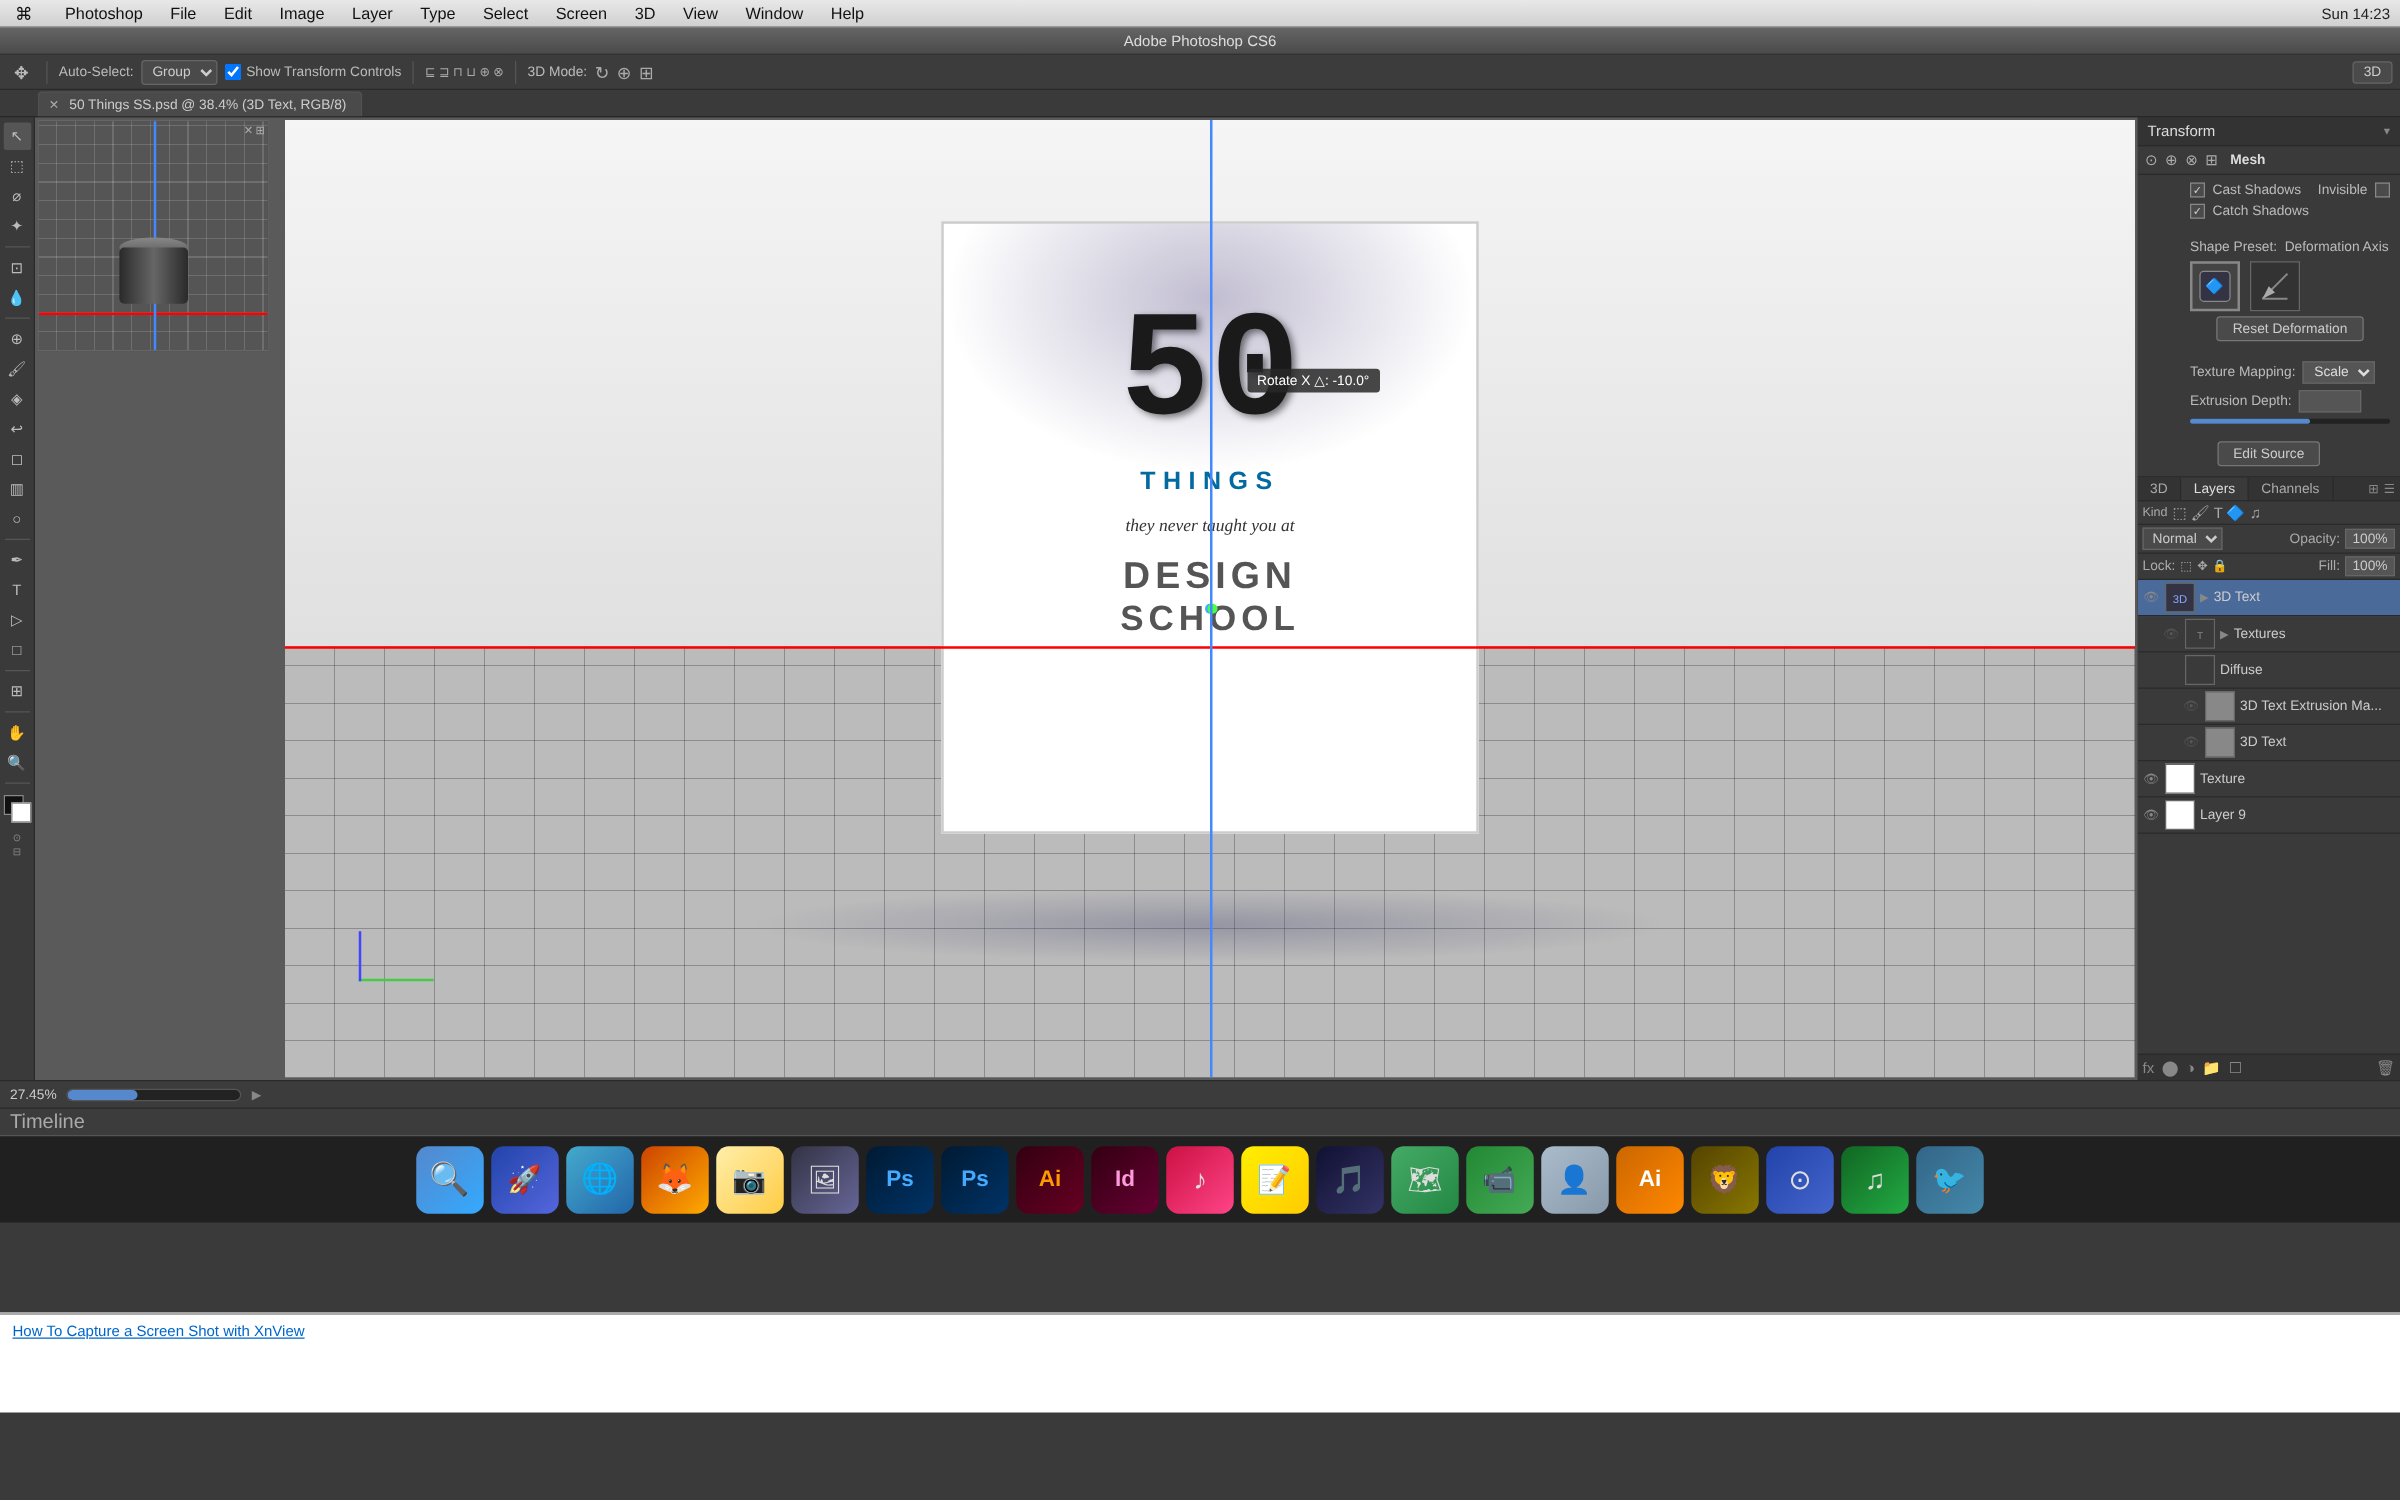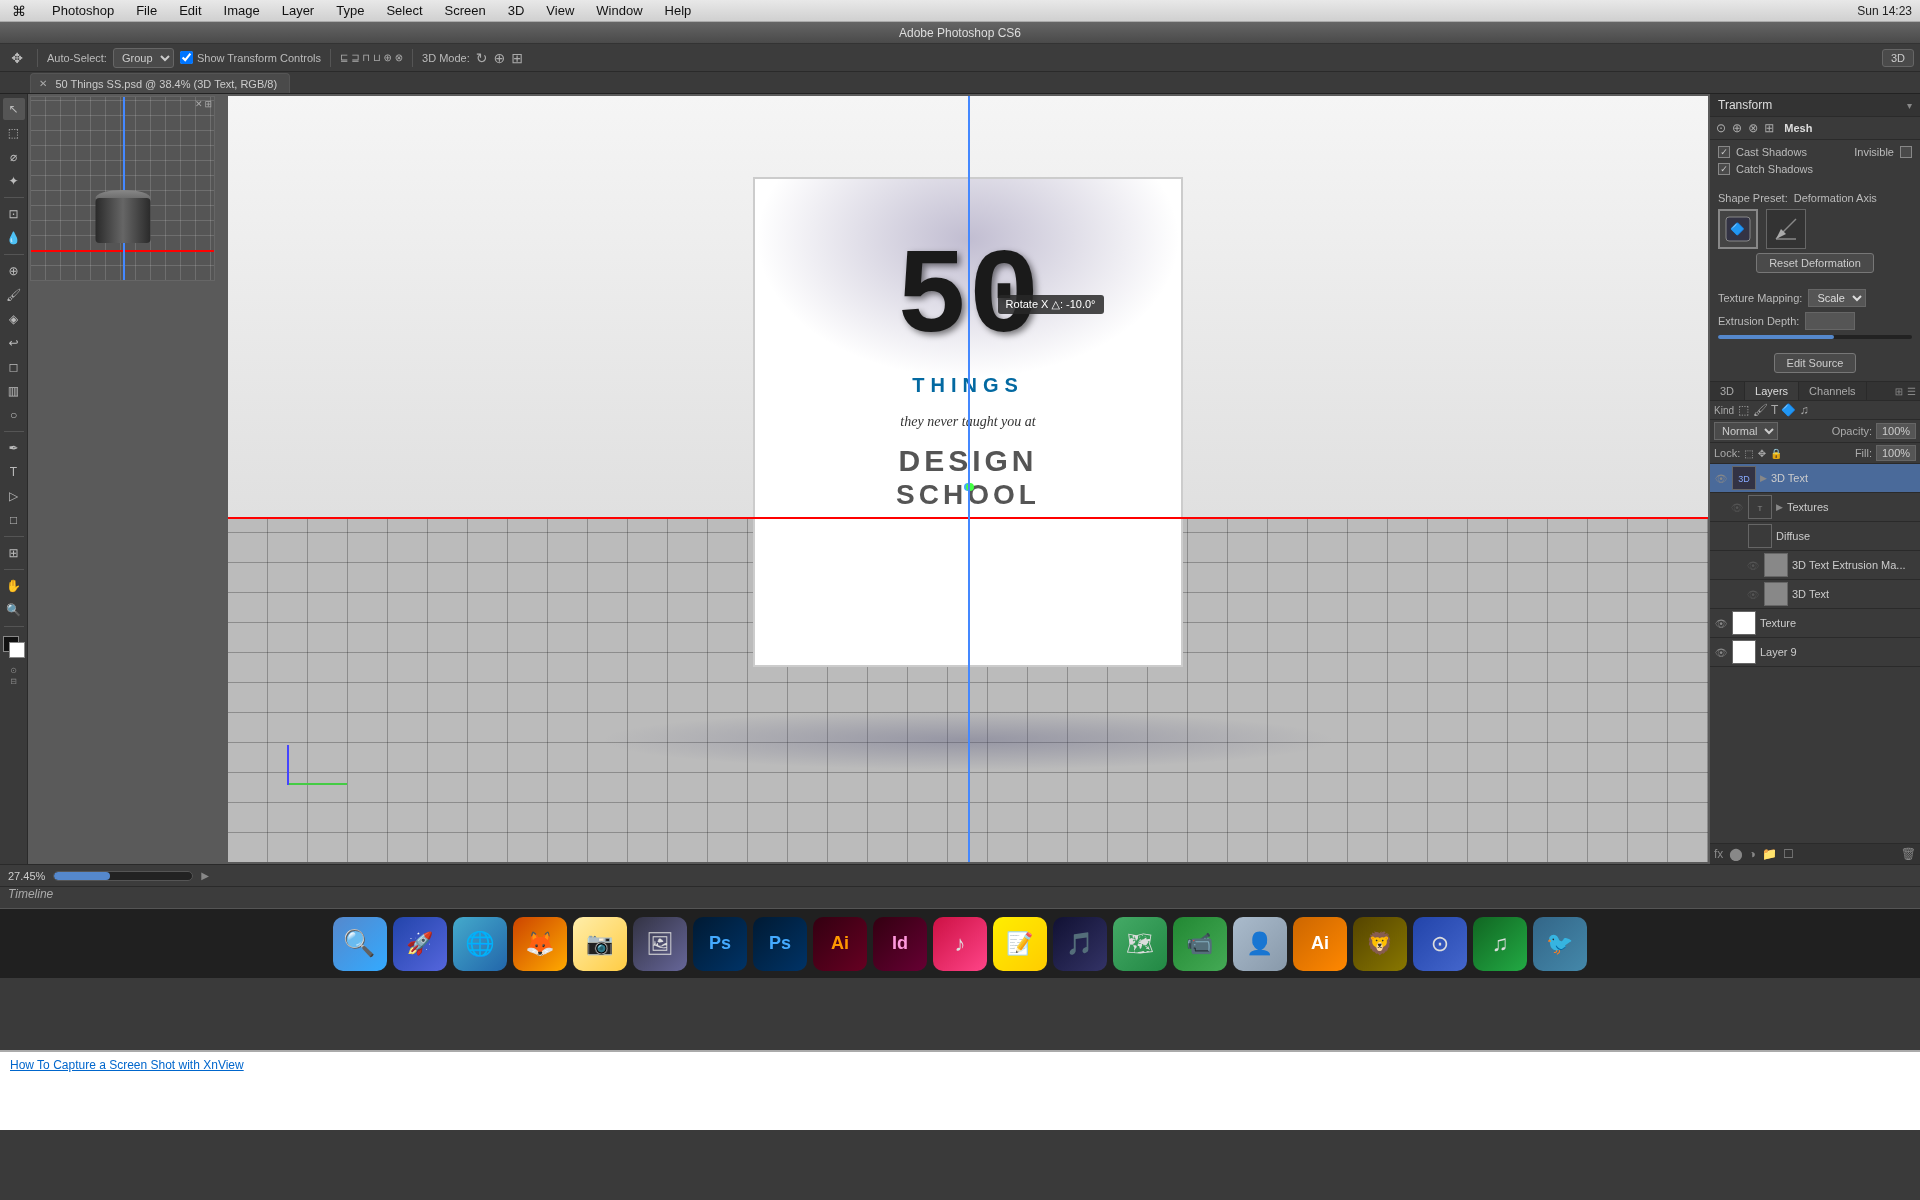--- a/index.html
+++ b/index.html
@@ -452,20 +452,21 @@
       padding: 4px 8px;
       font-size: 12px;
       color: #ddd;
       border-bottom: 1px solid #2a2a2a;
       display: flex;
       align-items: center;
       justify-content: space-between;
     }
     .panel-section {
       padding: 6px 8px;
+      margin-left: 34px;
     }
     .panel-row {
       display: flex;
       align-items: center;
       gap: 6px;
       margin-bottom: 5px;
       font-size: 11px;
       color: #bbb;
     }
     .panel-checkbox {
@@ -683,27 +684,26 @@
       flex-direction: column;
       width: 210px;
     }
 
     
     #timeline-bar {
       width: 100%;
       height: 22px;
       background: #3c3c3c;
       display: flex;
-      align-items: flex-start;
+      align-items: center;
       padding: 0 8px;
       gap: 4px;
       border-top: 1px solid #2a2a2a;
-      font-size: 12px;
+      font-size: 16px;
       color: #aaa;
-      font-style: italic;
     }
 
     
     #browser-bar {
       position: absolute;
       bottom: 70px;
       left: 0;
       right: 0;
       height: 80px;
       background: white;

